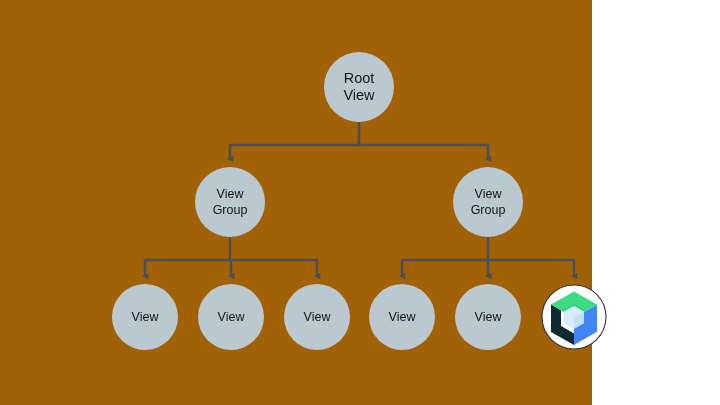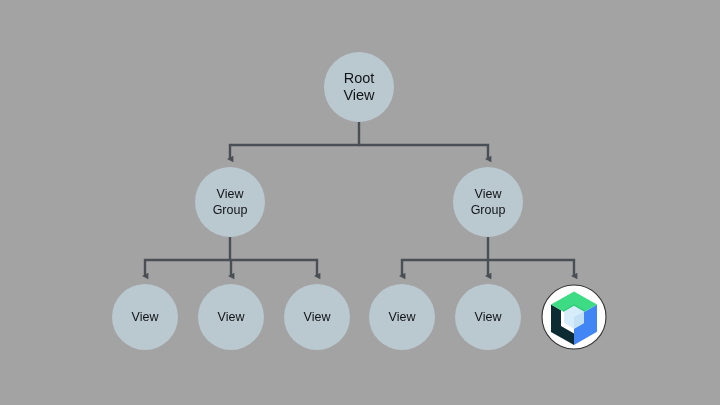--- a/index.html
+++ b/index.html
@@ -9,23 +9,23 @@
     background: #ffffff;
   }
   body {
     width: 720px;
     height: 405px;
     overflow: hidden;
     font-family: "Liberation Sans", sans-serif;
   }
   #diagram-root {
     position: relative;
-    width: 720px;
+    width: 592px;
     height: 405px;
-    background: #a3a3a3;
+    background: #a16207;
   }
   #hierarchy-svg {
     position: absolute;
     top: 0;
     left: 0;
     width: 720px;
     height: 405px;
     display: block;
   }
   .node-label {

